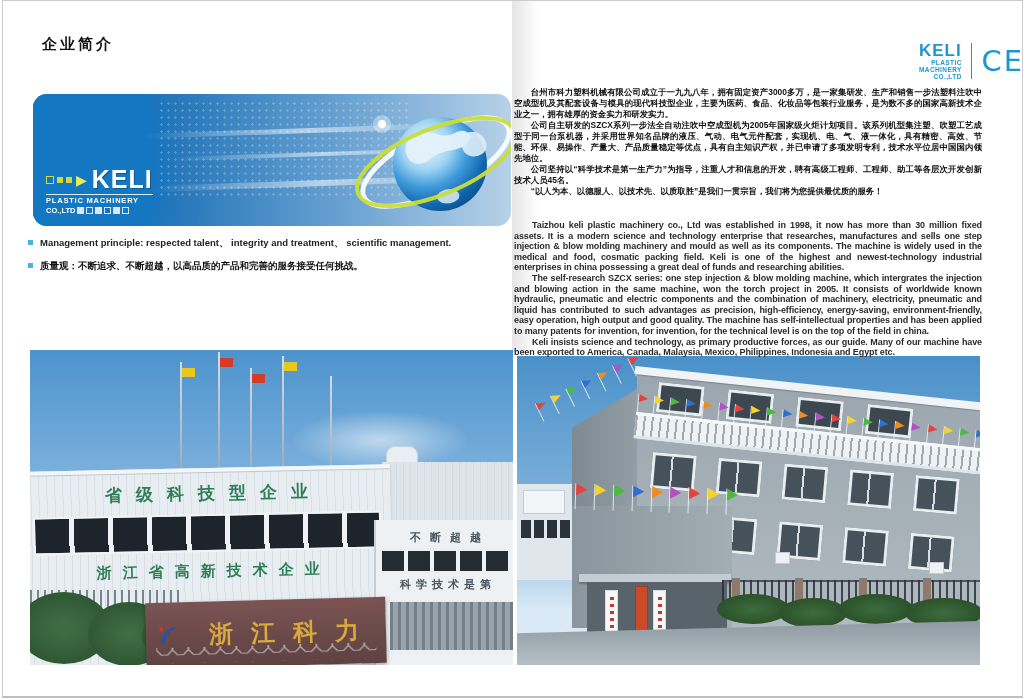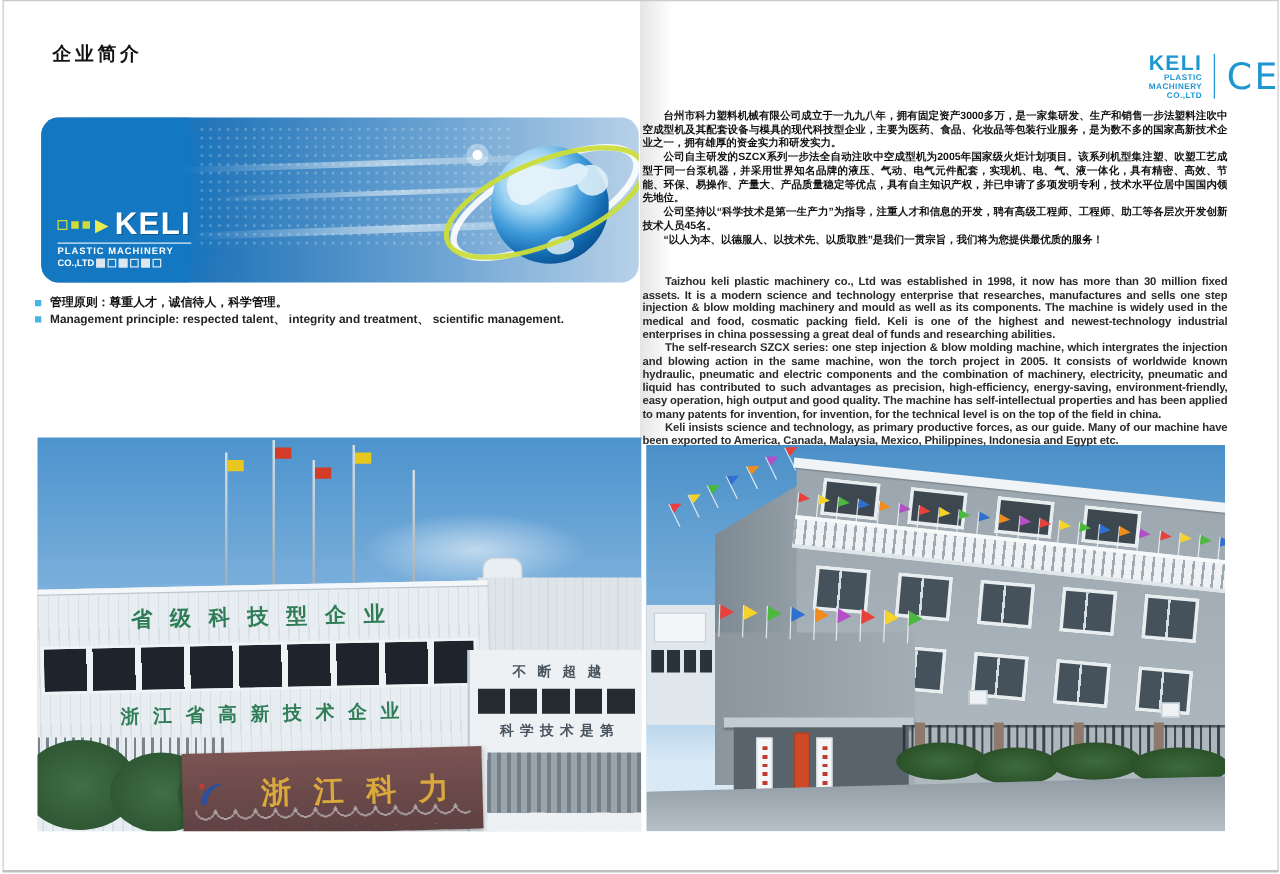--- a/index.html
+++ b/index.html
@@ -225,28 +225,28 @@
       <span class="bl-msq f"></span>
       <span class="bl-msq"></span>
     </div>
   </div>
 </div>
 
 <div class="principles">
   <div class="pgroup">
     <div class="prow">
       <span class="bullet"></span>
-      <span class="ptext-zh">管理原则：尊重人才，诚信待人，科学管理。</span>
-    </div>
+      <span class="ptext-en">Management principle: respected talent、 integrity and treatment、 scientific management.</span>
+    </div>
+  </div>
+  <div class="pgroup">
     <div class="prow">
       <span class="bullet"></span>
-      <span class="ptext-en">Management principle: respected talent、 integrity and treatment、 scientific management.</span>
-    </div>
-  </div>
-  <div class="pgroup">
+      <span class="ptext-zh">质量观：不断追求、不断超越，以高品质的产品和完善的服务接受任何挑战。</span>
+    </div>
   </div>
 </div>
 
 <div class="header-logo">
   <div class="hl-text">
     <div class="hl-brand">KELI</div>
     <div class="hl-sub">PLASTIC MACHINERY</div>
     <div class="hl-sub">CO.,LTD</div>
   </div>
   <div class="hl-divider"></div>

